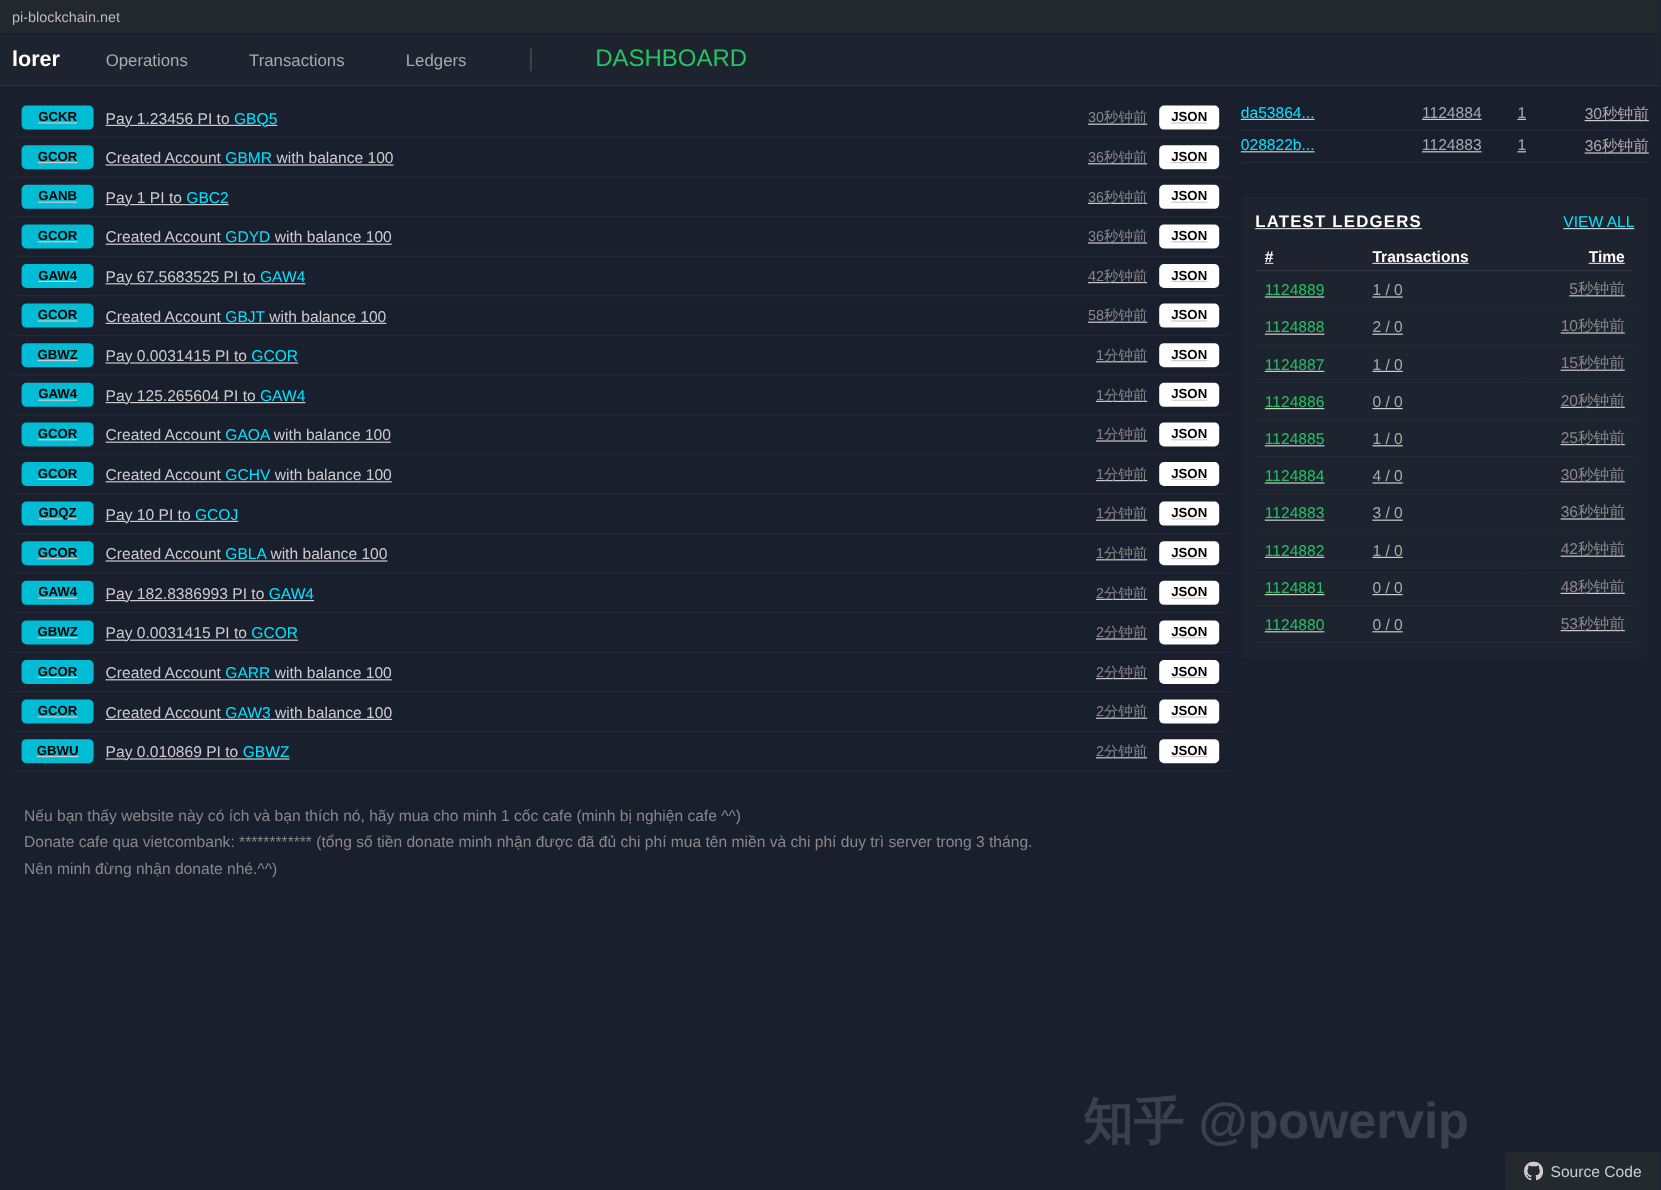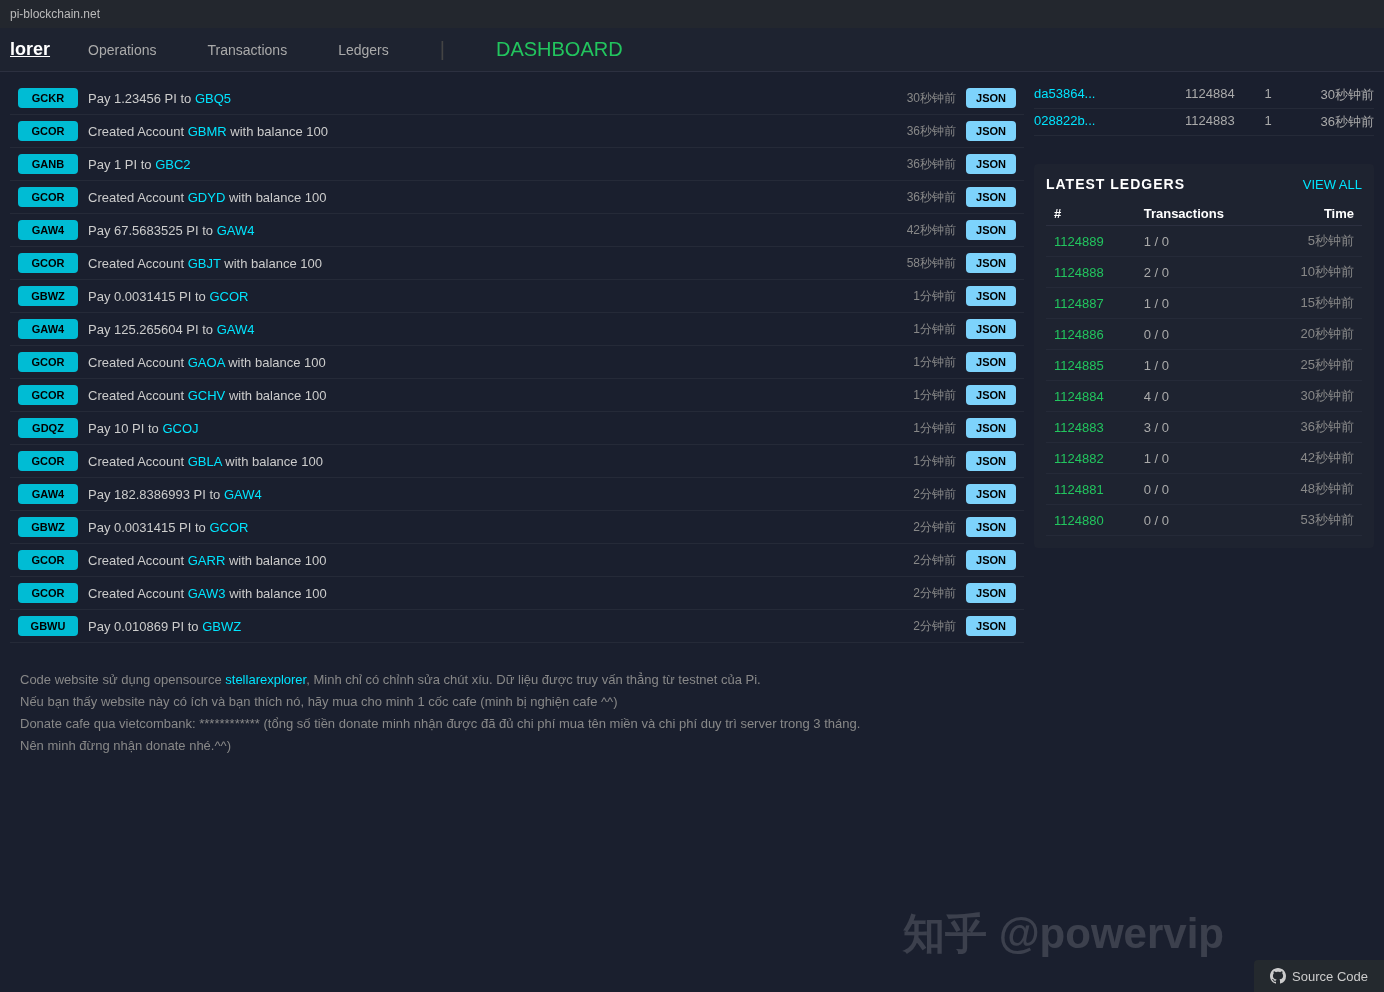--- a/index.html
+++ b/index.html
@@ -31,21 +31,20 @@
       display: flex;
       align-items: center;
       padding: 0 10px;
       border-bottom: 1px solid #2c3040;
     }
     .nav-logo {
       color: #fff;
       font-size: 18px;
       font-weight: bold;
       margin-right: 30px;
-      text-decoration: underline;
     }
     .nav-links {
       display: flex;
       align-items: center;
       gap: 35px;
       flex: 1;
     }
     .nav-link {
       color: #aaa;
       text-decoration: none;
@@ -63,20 +62,21 @@
       font-size: 20px;
       cursor: pointer;
       padding: 4px 8px;
     }
 
     
     .main-layout {
       display: flex;
       padding: 10px;
       gap: 10px;
+      text-decoration: underline;
     }
 
     
     .left-panel {
       flex: 1;
       min-width: 0;
     }
 
     
     .op-row {
@@ -111,21 +111,21 @@
     }
 
     .op-time {
       color: #888;
       font-size: 12px;
       min-width: 70px;
       text-align: right;
     }
 
     .json-btn {
-      background: #7dd3fc;
+      background: #ffffff;
       color: #000;
       font-weight: bold;
       font-size: 11px;
       padding: 4px 10px;
       border-radius: 4px;
       cursor: pointer;
       border: none;
       min-width: 50px;
     }
 
@@ -481,23 +481,20 @@
     <td>0 / 0</td>
     <td>53秒钟前</td>
   </tr>
           </tbody>
       </table>
     </div>
   </div>
 </div>
 
 <div class="footer">
-  <div>
-    <span>Code website sử dụng opensource </span><a>stellarexplorer</a><span>, Minh chỉ có chỉnh sửa chút xíu. Dữ liệu được truy vấn thẳng từ testnet của Pi.</span>
-  </div>
   <div>Nếu bạn thấy website này có ích và bạn thích nó, hãy mua cho minh 1 cốc cafe (minh bị nghiện cafe ^^)</div>
   <div>Donate cafe qua vietcombank: ************ (tổng số tiền donate minh nhận được đã đủ chi phí mua tên miền và chi phí duy trì server trong 3 tháng. Nên minh đừng nhận donate nhé.^^)</div>
 </div>
 
 <div class="watermark">知乎 @powervip</div>
 
 <div class="source-code-btn">
   <svg class="github-icon" viewBox="0 0 16 16" fill="#ccc">
     <path d="M8 0C3.58 0 0 3.58 0 8c0 3.54 2.29 6.53 5.47 7.59.4.07.55-.17.55-.38 0-.19-.01-.82-.01-1.49-2.01.37-2.53-.49-2.69-.94-.09-.23-.48-.94-.82-1.13-.28-.15-.68-.52-.01-.53.63-.01 1.08.58 1.23.82.72 1.21 1.87.87 2.33.66.07-.52.28-.87.51-1.07-1.78-.2-3.64-.89-3.64-3.95 0-.87.31-1.59.82-2.15-.08-.2-.36-1.02.08-2.12 0 0 .67-.21 2.2.82.64-.18 1.32-.27 2-.27.68 0 1.36.09 2 .27 1.53-1.04 2.2-.82 2.2-.82.44 1.1.16 1.92.08 2.12.51.56.82 1.27.82 2.15 0 3.07-1.87 3.75-3.65 3.95.29.25.54.73.54 1.48 0 1.07-.01 1.93-.01 2.2 0 .21.15.46.55.38A8.013 8.013 0 0016 8c0-4.42-3.58-8-8-8z"></path>
   </svg>

